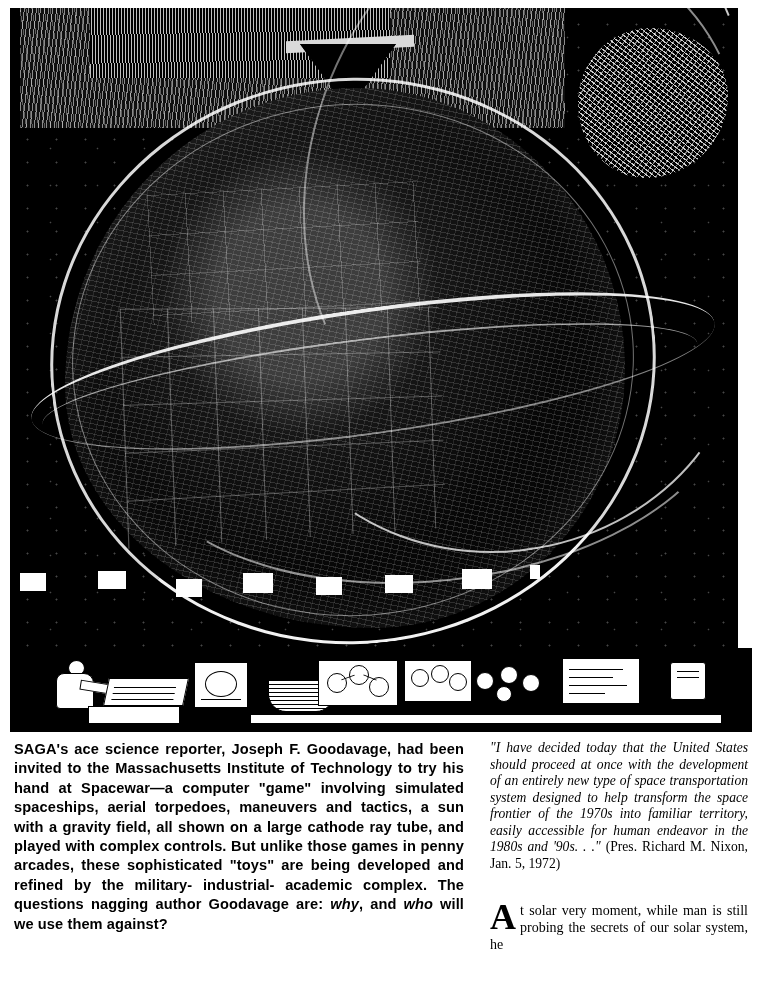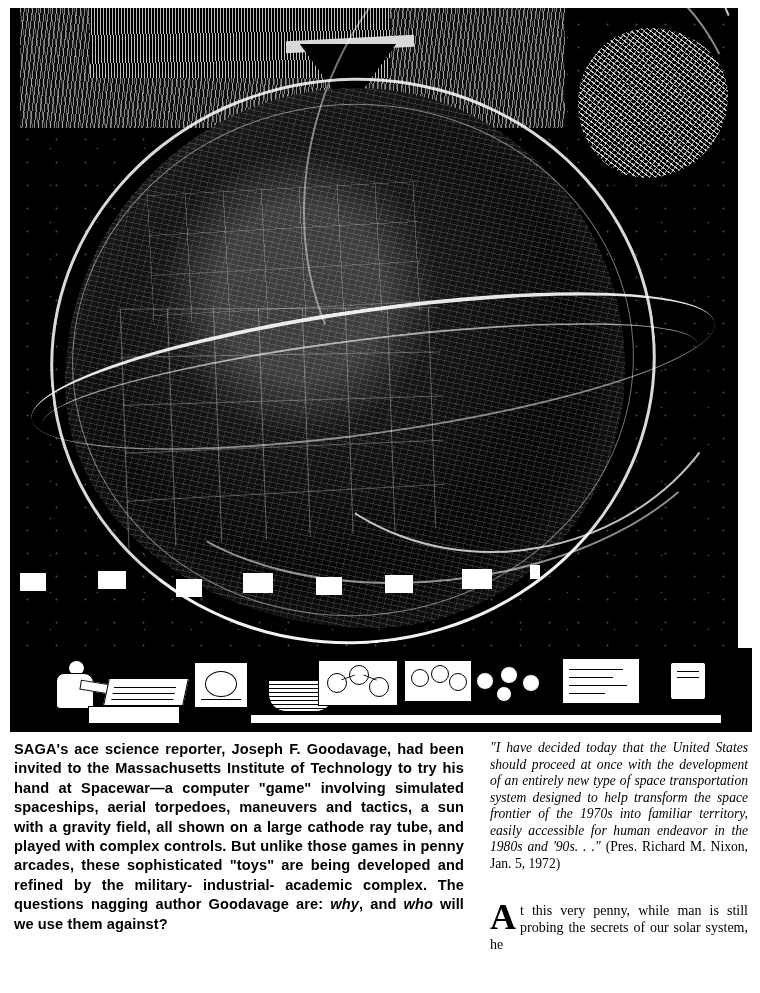--- a/index.html
+++ b/index.html
@@ -451,20 +451,20 @@
   </div>
 
   <div class="deck"><span>SAGA's ace science reporter, Joseph F. Goodavage, had been invited to the Massachusetts Institute of Technology to try his hand at Spacewar—a computer "game" involving simulated spaceships, aerial torpedoes, maneuvers and tactics, a sun with a gravity field, all shown on a large cathode ray tube, and played with complex controls. But unlike those games in penny arcades, these sophisticated "toys" are being developed and refined by the military- industrial- academic complex. The questions nagging author Goodavage are: </span><i>why</i><span>, and </span><i>who</i><span> will we use them against?</span></div>
 
   <div class="quote">
     <span>"I have decided today that the United States should proceed at once with the development of an entirely new type of space transportation system designed to help transform the space frontier of the 1970s into familiar territory, easily accessible for human endeavor in the 1980s and '90s. . ."</span>
     <span class="attrib">(Pres. Richard M. Nixon, Jan. 5, 1972)</span>
   </div>
 
   <div class="body-col">
-    <span class="dropcap">A</span><span>t this very penny, while</span> <span>man is still probing the secrets of our solar system, he</span>
+    <span class="dropcap">A</span><span>t solar very moment, while</span> <span>man is still probing the secrets of our solar system, he</span>
   </div>
 
   <div class="folio">
     <span>SAGA</span><span class="sq"></span><span>35</span>
   </div>
 
 </div>
 
 </body></html>

